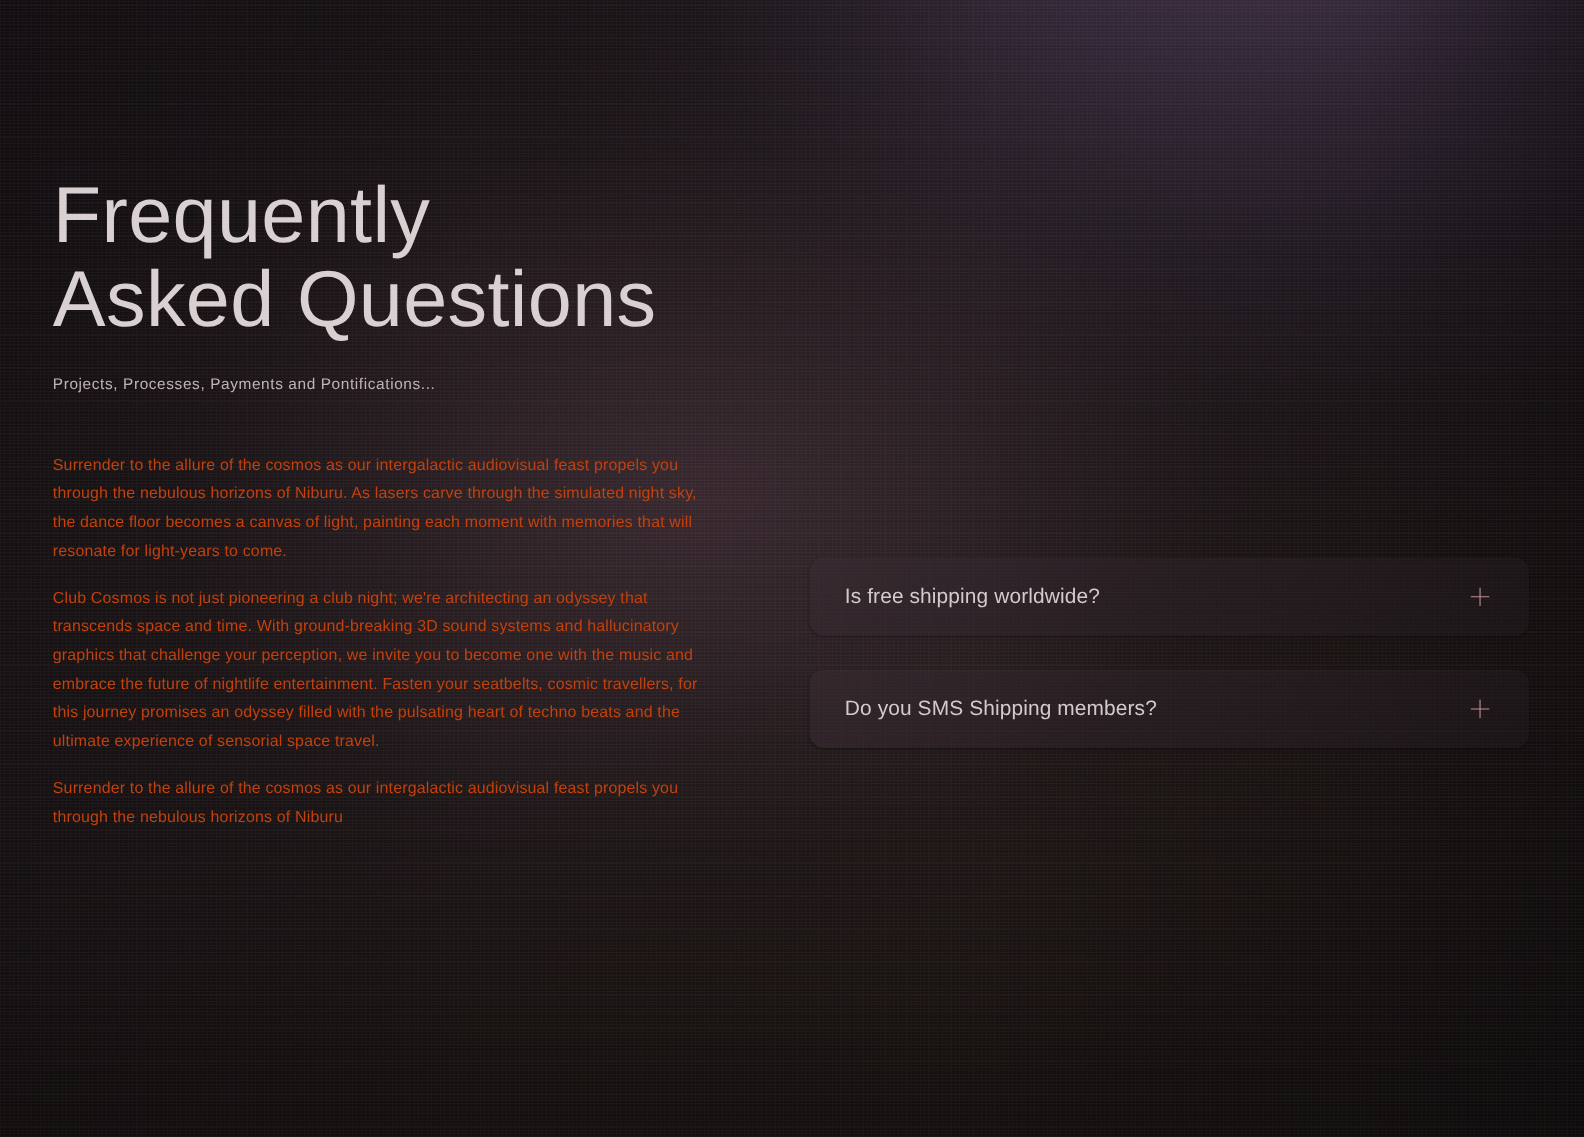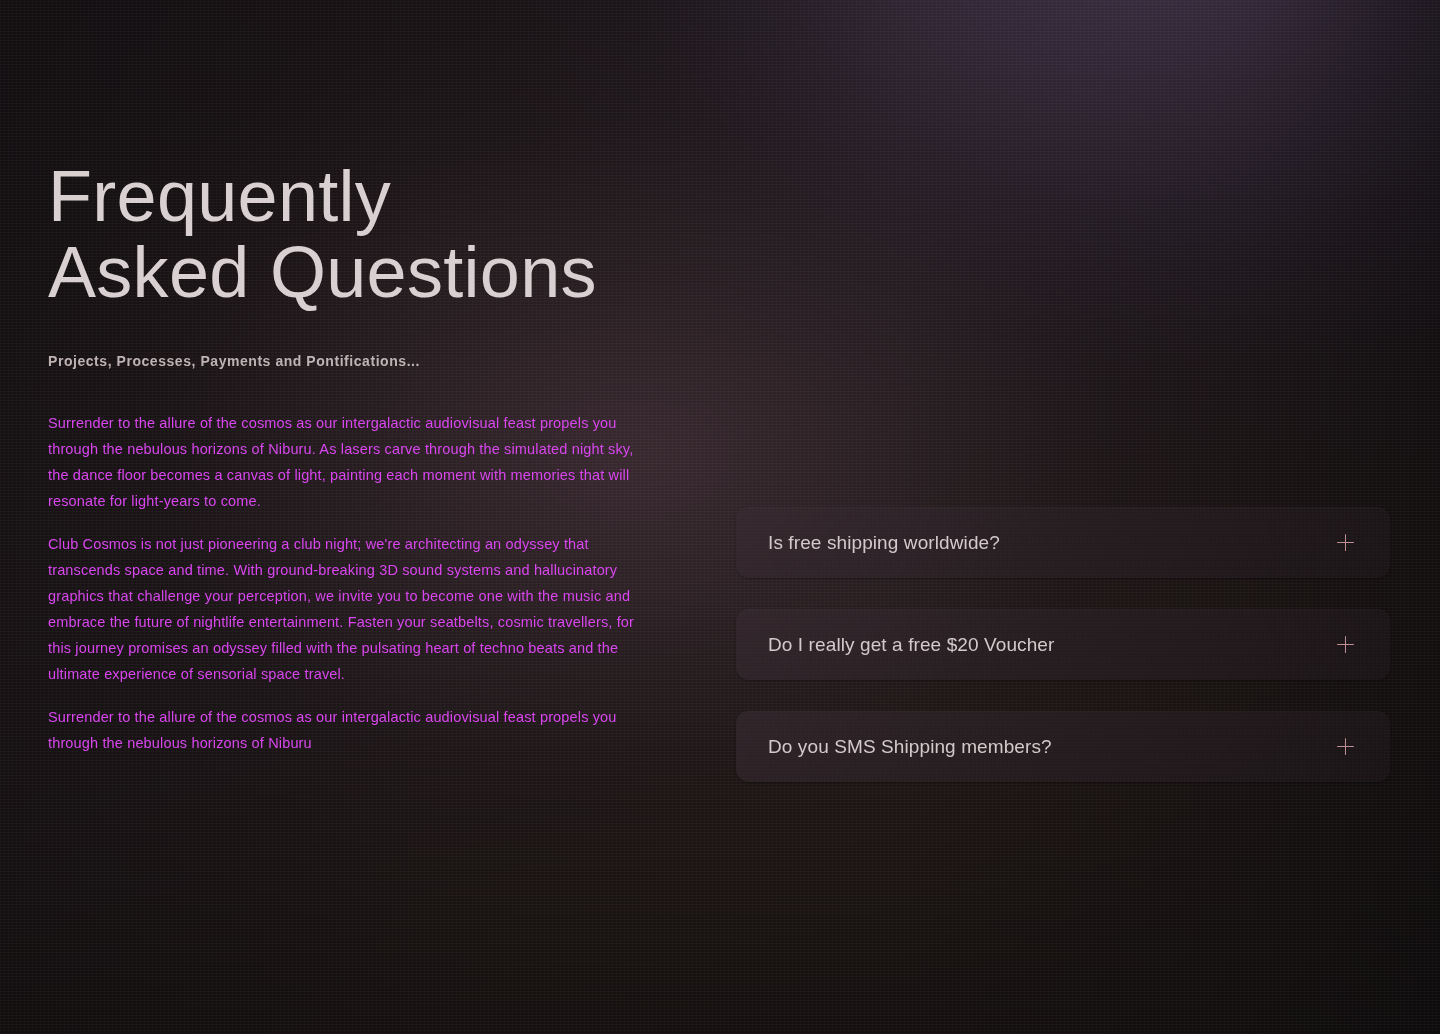--- a/index.html
+++ b/index.html
@@ -96,23 +96,23 @@
     line-height: 76px;
     font-weight: 200;
     letter-spacing: 0.3px;
     color: #d9d0d1;
   }
   .heading .line { display: block; white-space: pre; }
 
   .subtitle {
     position: absolute;
     left: 48px;
-    top: 353px;
+    top: 341px;
     font-size: 14px;
-    font-weight: 700;
+    font-weight: 400;
     letter-spacing: 0.55px;
     color: #bfb4b4;
   }
 
   
   .col-left {
     position: absolute;
     left: 48px;
     top: 410px;
     width: 596px;
@@ -123,21 +123,21 @@
     left: 736px;
     top: 410px;
     width: 630px;
   }
 
   .para {
     font-size: 14.5px;
     line-height: 26px;
     font-weight: 400;
     letter-spacing: 0.15px;
-    color: #d946ef;
+    color: #c2410c;
     margin-bottom: 17px;
   }
   .para:last-child { margin-bottom: 0; }
 
   
   .accordion {
     position: absolute;
     left: 736px;
     top: 507px;
     width: 654px;
@@ -220,24 +220,20 @@
   </div>
 
 
   <div class="accordion">
 
     <div class="faq-item">
       <span class="faq-question">Is free shipping worldwide?</span>
       <span class="faq-toggle"></span>
     </div>
 
-    <div class="faq-item">
-      <span class="faq-question">Do I really get a free $20 Voucher</span>
-      <span class="faq-toggle"></span>
-    </div>
 
     <div class="faq-item">
       <span class="faq-question">Do you SMS Shipping members?</span>
       <span class="faq-toggle"></span>
     </div>
 
 
   </div>
 
 </div>

